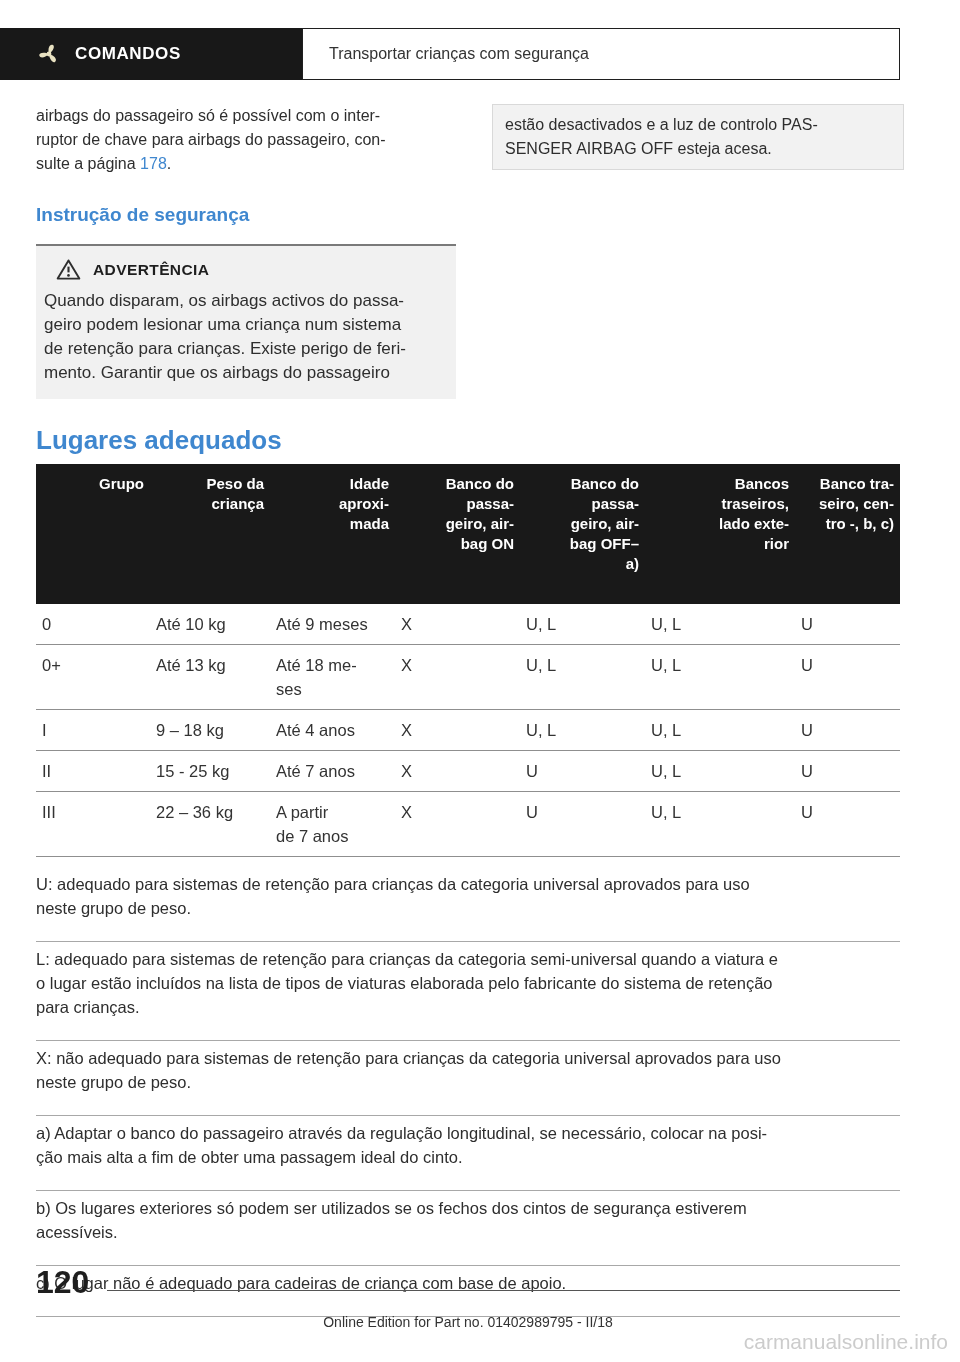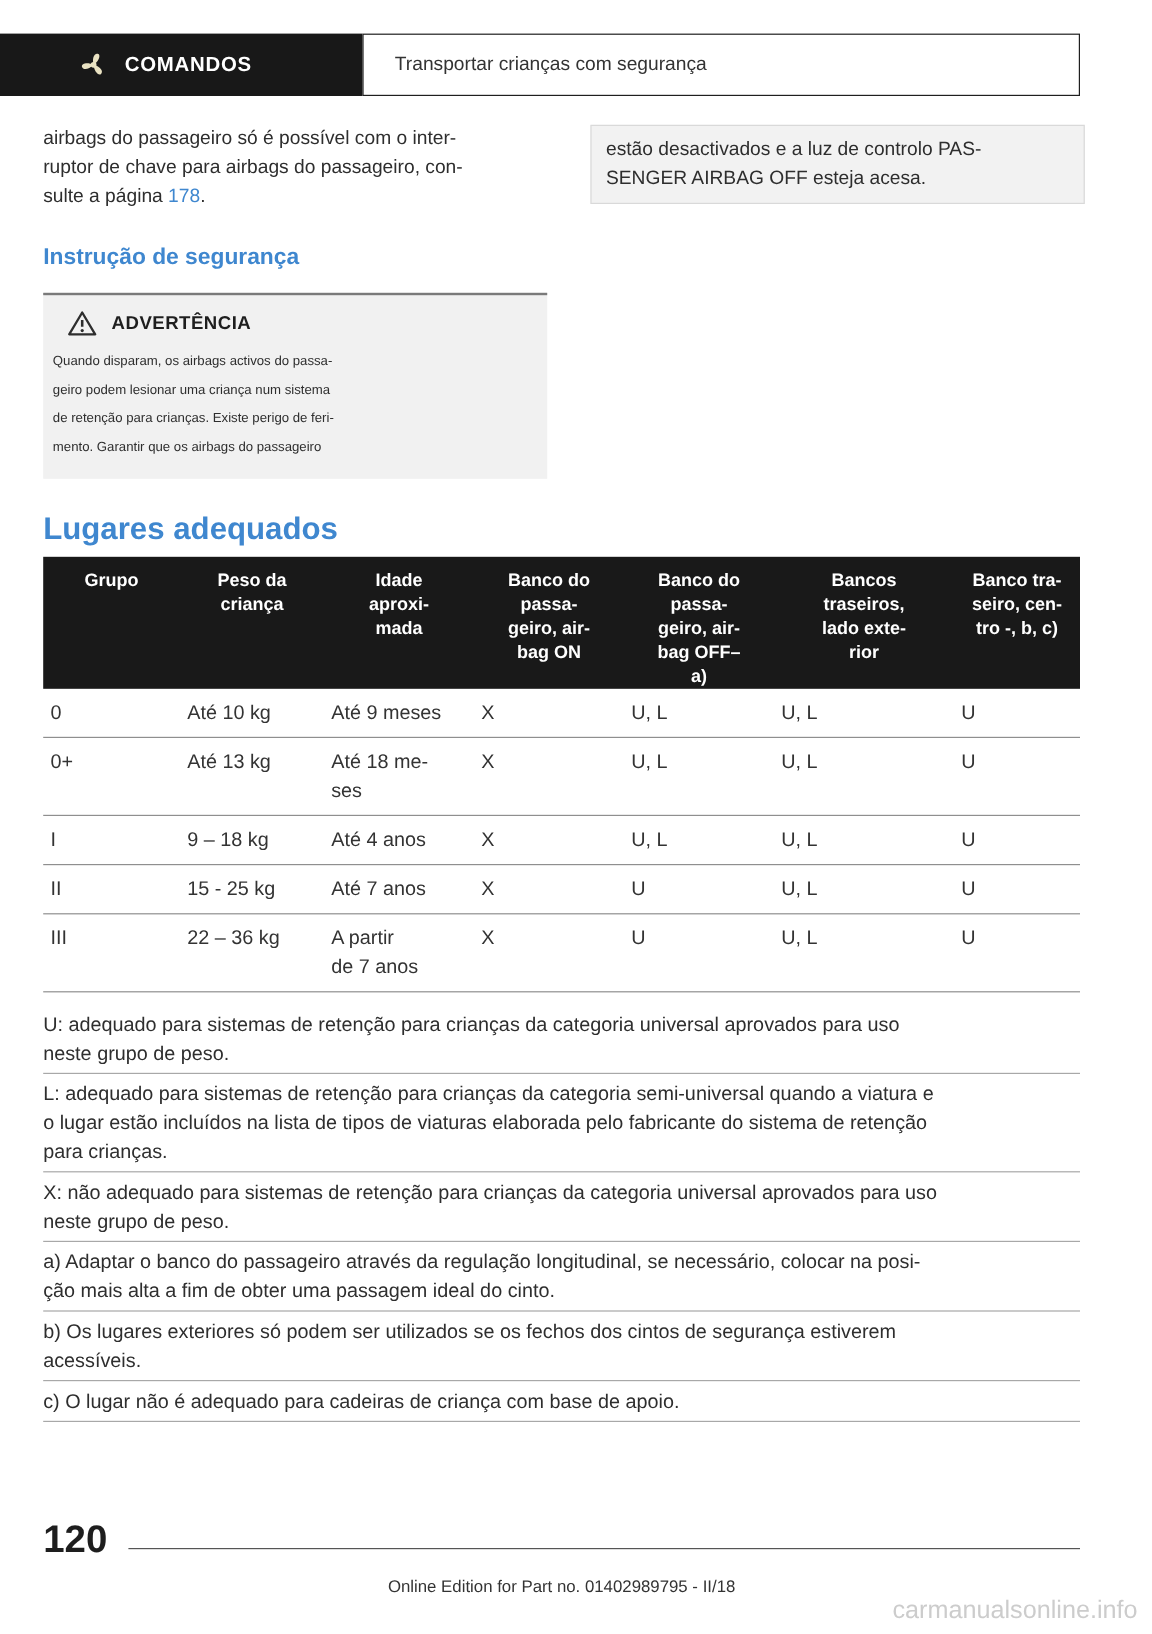--- a/index.html
+++ b/index.html
@@ -26,21 +26,21 @@
     height: 52px;
     margin: 28px 60px 0 0;
   }
   .chapter-box {
     width: 302px;
     background: #181818;
     color: #fff;
     display: flex;
     align-items: center;
     gap: 14px;
-    padding-left: 66px;
+    padding-left: 37px;
     flex: 0 0 302px;
   }
   .chapter-icon svg { width: 24px; height: 24px; display: block; }
   .chapter-label {
     font-weight: bold;
     font-size: 17px;
     letter-spacing: 0.6px;
   }
   .title-box {
     flex: 1;
@@ -78,58 +78,58 @@
     padding: 12px 12px 14px 8px;
   }
   .warning-head { display: flex; align-items: center; gap: 12px; padding-left: 12px; }
   .warning-icon svg { width: 25px; height: 23px; display: block; }
   .warning-label {
     font-weight: bold;
     font-size: 15.5px;
     letter-spacing: 0.4px;
     color: #1e1e1e;
   }
-  .warning-body { margin-top: 8px; font-size: 11px; line-height: 24px; }
+  .warning-body { margin-top: 8px; font-size: 17px; line-height: 24px; }
 
   .places-intro { margin-top: 8px; }
 
   
   .seat-table {
     width: 864px;
     margin-top: 8px;
     border-collapse: collapse;
     table-layout: fixed;
   }
   .seat-table th {
     background: #191919;
     color: #ffffff;
     font-size: 15px;
     line-height: 20px;
     font-weight: bold;
-    text-align: center;
+    text-align: right;
     vertical-align: top;
-    padding: 10px 6px 0 6px;
+    padding: 10px 6px 30px 6px;
   }
   .seat-table td {
     font-size: 16.5px;
     line-height: 24px;
     color: #333;
     vertical-align: top;
     text-align: left;
     padding: 8px 6px 8px 6px;
   }
   .seat-table tbody tr { border-bottom: 1px solid #8f8f8f; }
 
   
   .notes { margin-top: 10px; }
   .note {
     font-size: 16.5px;
     line-height: 24px;
     color: #2e2e2e;
-    padding: 5px 0 4px 0;
+    padding: 5px 0 21px 0;
     border-bottom: 1px solid #a8a8a8;
   }
 
   
   .footer { position: absolute; left: 36px; right: 60px; top: 1266px; }
   .pageno-row { display: flex; align-items: flex-end; gap: 18px; }
   .pageno { font-size: 32px; font-weight: bold; color: #1e1e1e; line-height: 1; text-align: right; }
   .footer-rule { flex: 1; height: 1px; background: #555; margin-bottom: 7px; }
   .edition { text-align: center; font-size: 14px; color: #333; margin-top: 16px; }
   .watermark {

